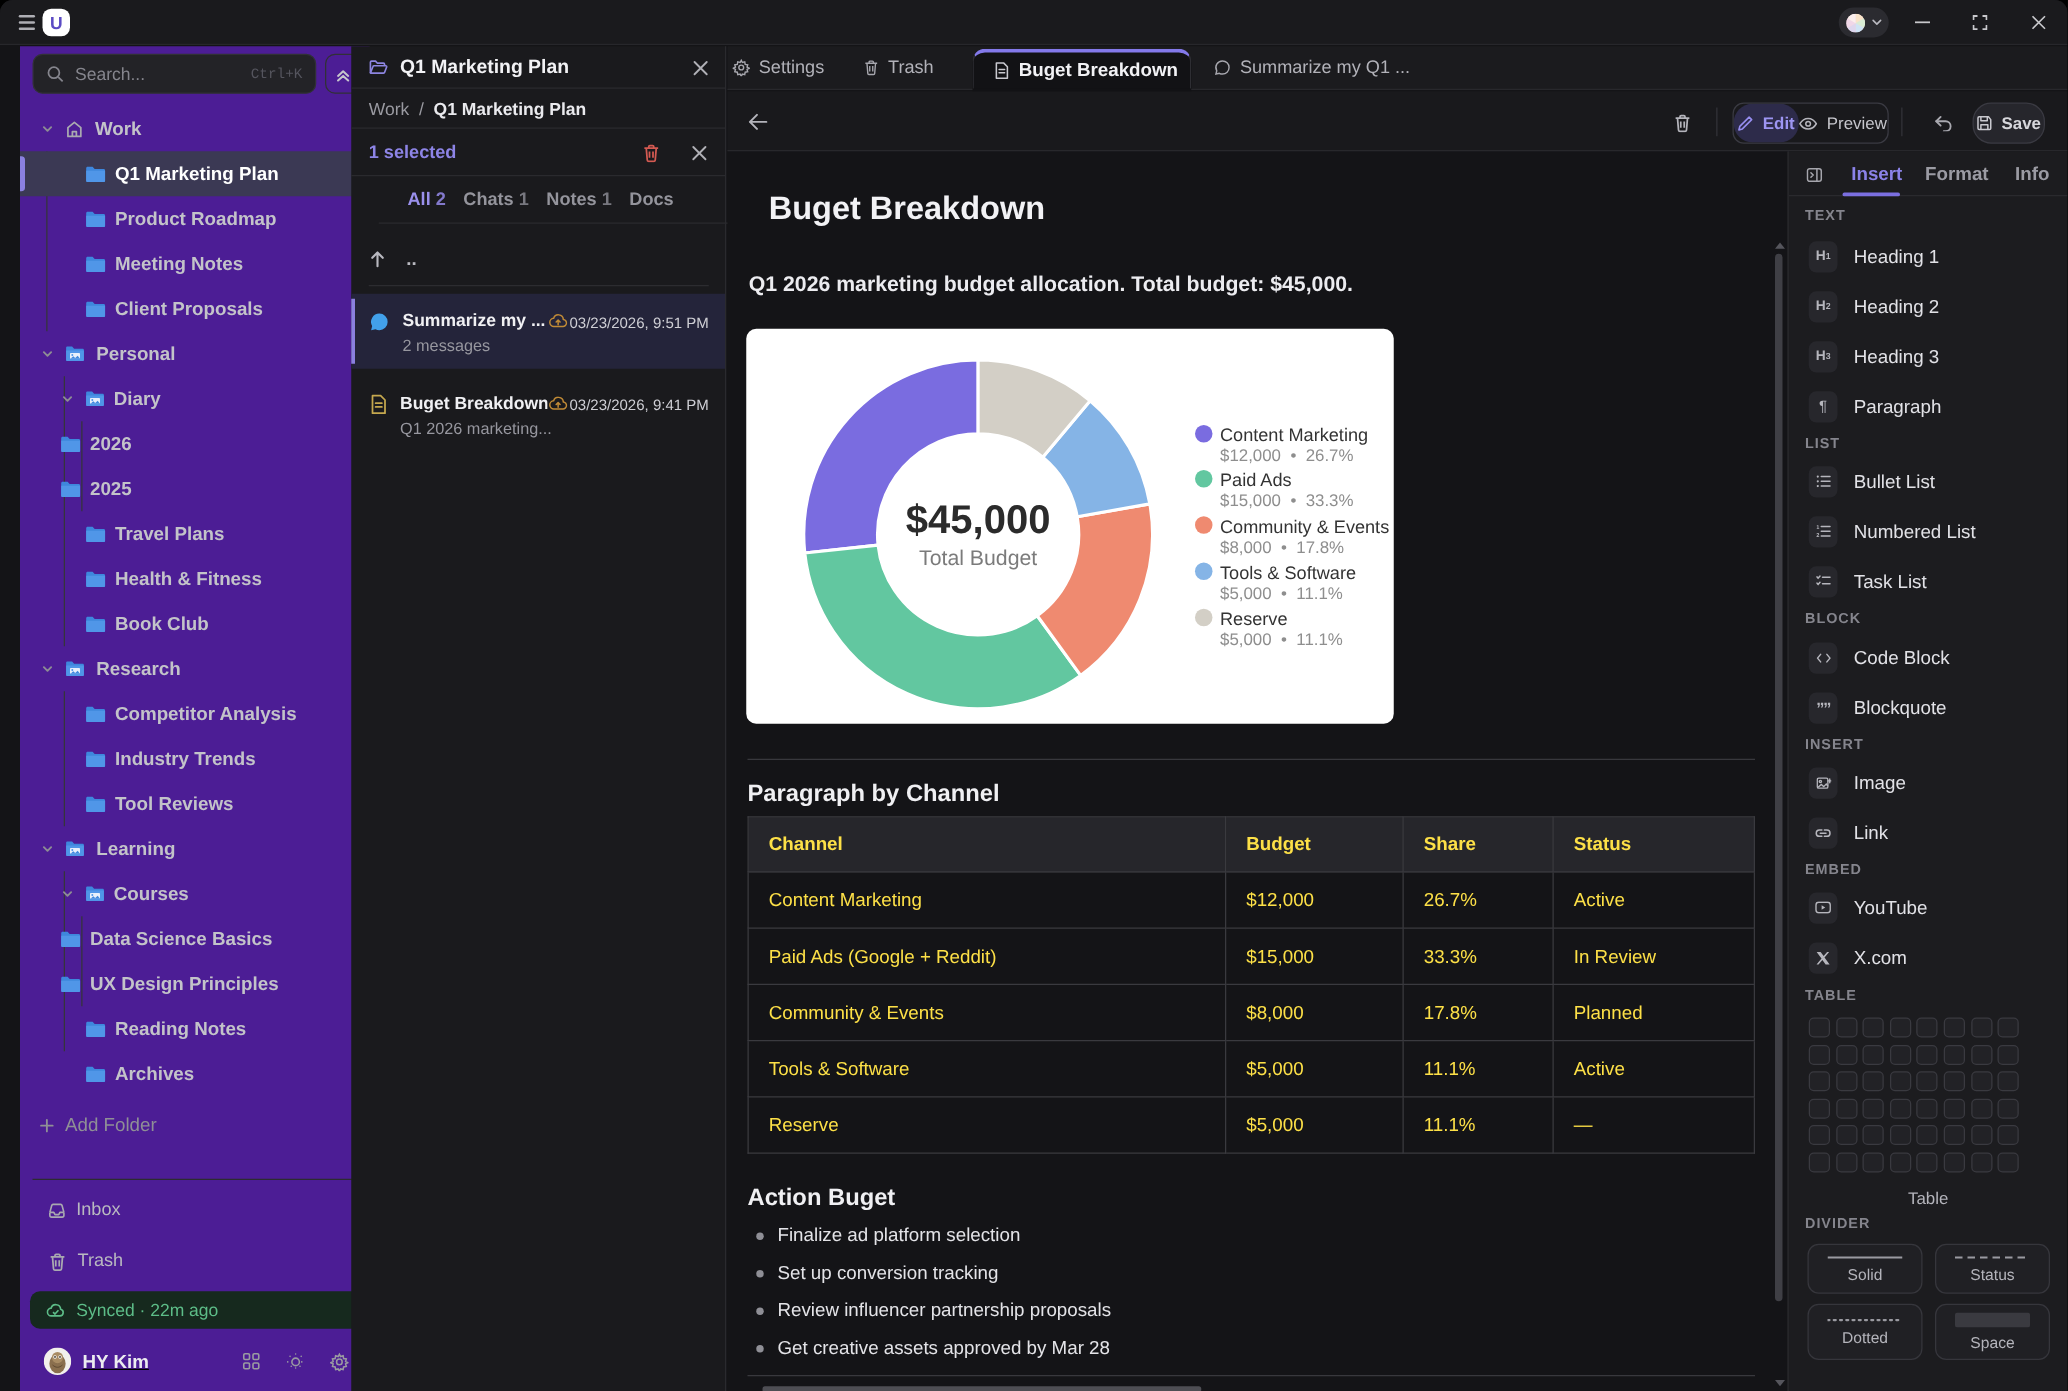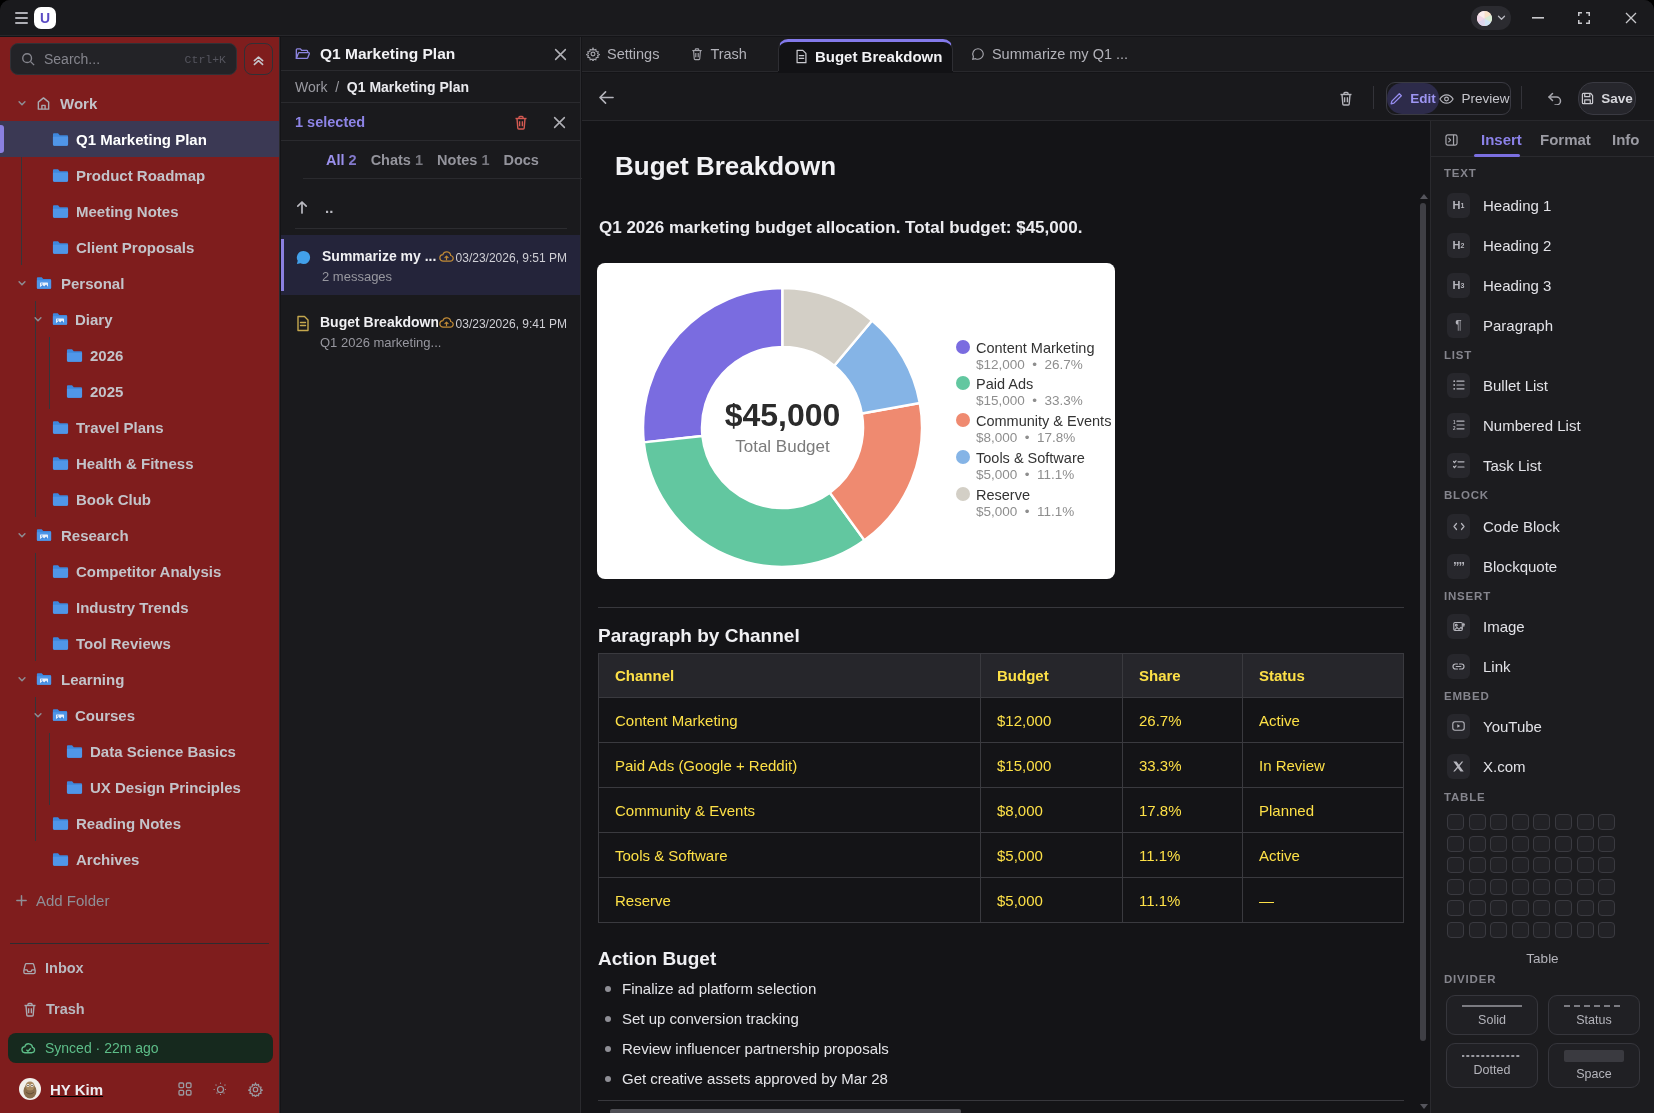--- a/index.html
+++ b/index.html
@@ -7,40 +7,40 @@
   font-family:"Liberation Sans", sans-serif; }
 .win { position:absolute; inset:0; background:#141417; border-radius:10px 10px 0 0; overflow:hidden; }
 
 .titlebar { position:absolute; left:0; top:0; width:1654px; height:36px; background:#1a1a1d; border-bottom:1px solid #27272b; }
 .burger { position:absolute; left:15px; top:12px; width:13px; height:12px; display:flex; flex-direction:column; justify-content:space-between; }
 .burger span { height:1.6px; background:#aeaeb4; border-radius:1px; }
 .logo { position:absolute; left:34px; top:7px; width:22px; height:22px; background:#fff; border-radius:7px; color:#5b4bc4; font-weight:bold; font-size:14px; text-align:center; line-height:22px; }
 .pill { position:absolute; left:1471px; top:6px; width:40px; height:24px; background:#2b2b30; border-radius:12px; }
 .winbtn { position:absolute; top:0; width:30px; height:36px; display:flex; align-items:center; justify-content:center; color:#c8c8cc; }
 
-.sidebar { position:absolute; left:0; top:37px; width:280px; bottom:0; background:#7f1d1d; border-right:1px solid #2a2a2e; }
+.sidebar { position:absolute; left:16px; top:37px; width:280px; bottom:0; background:#4c1d95; border-right:1px solid #2a2a2e; }
 .searchbox { position:absolute; left:10px; top:6px; width:227px; height:32px; background:#232327; border:1px solid #313136; border-radius:8px; color:#85858d; font-size:14px; display:flex; align-items:center; padding:0 10px; }
 .searchbox .kbd { margin-left:auto; font-family:"Liberation Mono",monospace; font-size:11.5px; color:#55555e; }
 .collapsebtn { position:absolute; left:244px; top:6px; width:29px; height:32px; border:1px solid #313136; border-radius:8px; display:flex; align-items:center; justify-content:center; }
 .tree { position:absolute; left:0; top:48px; right:0; }
 .trow { position:relative; height:36px; display:flex; align-items:center; color:#c3c3c9; font-size:15px; font-weight:bold; }
 .trow .chev { width:10px; margin-left:17px; color:#8d8d94; flex:none; }
 .trow .ico { flex:none; margin-right:7px; }
 .trow.l0 .ico { margin-left:9px; margin-right:9px; }
 .trow.l1 { padding-left:52px; }
 .trow.l1.exp { padding-left:0; }
 .trow.l1.exp .chev { margin-left:33px; }
 .trow.l1.exp .ico { margin-left:9px; }
-.trow.l2 { padding-left:66px; }
+.trow.l2 { padding-left:32px; }
 .trow.sel { background:#3b3954; color:#fff; }
 .selbar { position:absolute; left:0; top:4px; bottom:4px; width:4px; background:#8b80e0; border-radius:0 3px 3px 0; }
 .gline { position:absolute; width:1px; background:#35353a; }
 .addfolder { position:absolute; left:0; top:845px; height:36px; width:100%; display:flex; align-items:center; color:#8f8f96; font-size:15px; }
 .sb-div { position:absolute; left:10px; right:10px; top:906px; height:1px; background:#2c2c30; }
-.sbitem { position:absolute; left:10px; right:10px; height:34px; display:flex; align-items:center; color:#b9b9c0; font-size:14.5px; font-weight:bold; }
+.sbitem { position:absolute; left:10px; right:10px; height:34px; display:flex; align-items:center; color:#b9b9c0; font-size:14.5px; font-weight:normal; }
 .synced { position:absolute; left:8px; right:6px; top:996px; height:30px; background:#16291e; border-radius:8px; display:flex; align-items:center; color:#5dbd88; font-size:14px; }
 .profile { position:absolute; left:0; right:0; top:1035px; height:34px; display:flex; align-items:center;text-decoration:underline; }
 
 .panel2 { position:absolute; left:281px; top:37px; width:300px; bottom:0; background:#1a1a1d; border-right:1px solid #2a2a2e; }
 .p2head { position:absolute; left:0; top:0; width:100%; height:34px; border-bottom:1px solid #2a2a2e; display:flex; align-items:center; }
 .p2crumb { position:absolute; left:0; top:35px; width:100%; height:31px; border-bottom:1px solid #2a2a2e; display:flex; align-items:center; padding-left:14px; font-size:14px; color:#9a9aa1; }
 .p2sel { position:absolute; left:0; top:67px; width:100%; height:37px; border-bottom:1px solid #2a2a2e; display:flex; align-items:center; padding-left:14px; }
 .p2tabs { position:absolute; left:0; top:105px; width:100%; height:37px; border-bottom:1px solid #2a2a2e; display:flex; align-items:center; padding-left:23px; font-size:14.5px; font-weight:bold; color:#94949c; gap:14px;margin-left:22px; }
 .p2list { position:absolute; left:0; top:143px; width:100%; bottom:0; }
 

